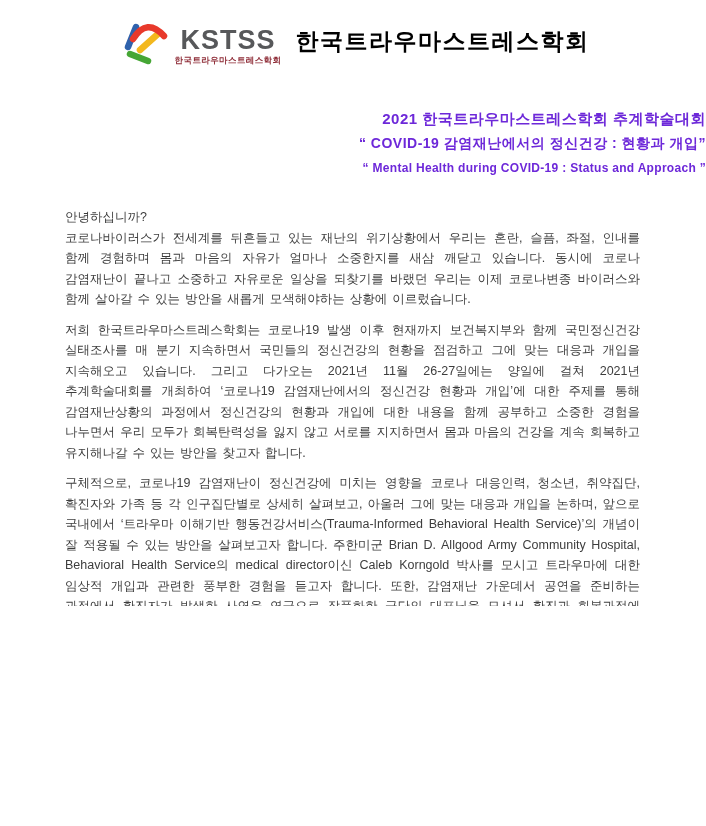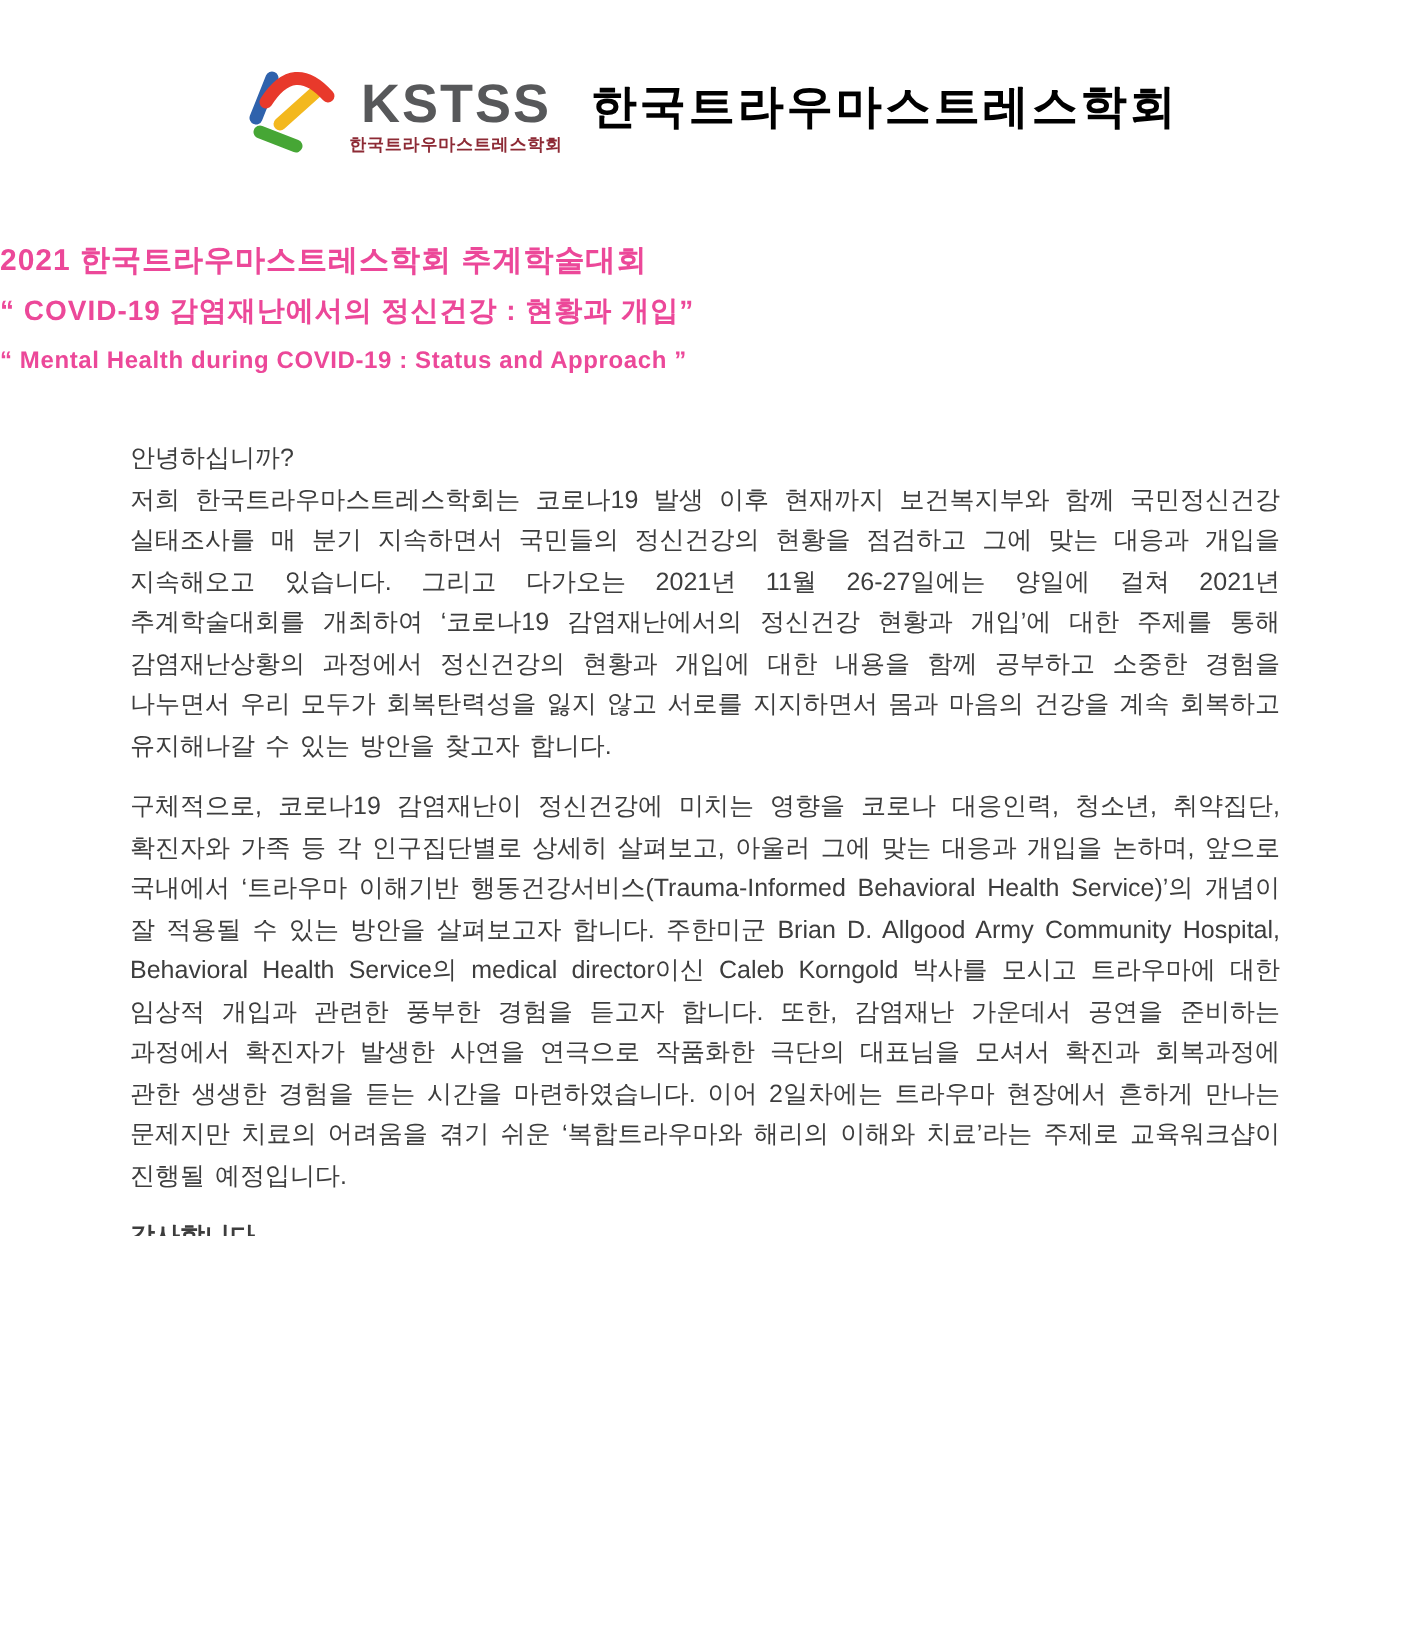--- a/index.html
+++ b/index.html
@@ -5,21 +5,21 @@
   html, body {
     margin: 0;
     padding: 0;
     background: #ffffff;
     font-family: "Liberation Sans", "DejaVu Sans", sans-serif;
   }
   .page {
     position: relative;
     width: 706px;
     height: 602px;
-    margin: 16px auto;
+    margin: 4px auto;
     background: #ffffff;
     overflow: hidden;
     box-sizing: border-box;
     padding-top: 6px;
   }
   
   .letterhead {
     display: flex;
     align-items: center;
     justify-content: center;
@@ -57,22 +57,22 @@
     margin: 0;
     font-size: 23px;
     font-weight: 800;
     color: #000000;
     letter-spacing: 1.5px;
     white-space: nowrap;
   }
   
   .title-block {
     margin-top: 34px;
-    text-align: left;
-    color: #ec4899;
+    text-align: right;
+    color: #6d28d9;
     font-weight: bold;
   }
   .title-line1 { font-size: 15px; line-height: 25px; letter-spacing: 0.5px; }
   .title-line2 { font-size: 14px; line-height: 25px; letter-spacing: 0.5px; }
   .title-line3 { font-size: 12px; line-height: 25px; letter-spacing: 0.3px; }
   
   .letter {
     margin: 26px 66px 0 65px;
     color: #3d3d3d;
     font-size: 12.5px;
@@ -116,20 +116,21 @@
   </header>
 
   <section class="title-block">
     <div class="title-line1">2021 한국트라우마스트레스학회 추계학술대회</div>
     <div class="title-line2">“ COVID-19 감염재난에서의 정신건강 : 현황과 개입”</div>
     <div class="title-line3">“ Mental Health during COVID-19 : Status and Approach ”</div>
   </section>
 
   <section class="letter">
     <div class="greeting">안녕하십니까?</div>
+    <p>코로나바이러스가 전세계를 뒤흔들고 있는 재난의 위기상황에서 우리는 혼란, 슬픔, 좌절, 인내를 함께 경험하며 몸과 마음의 자유가 얼마나 소중한지를 새삼 깨닫고 있습니다. 동시에 코로나 감염재난이 끝나고 소중하고 자유로운 일상을 되찾기를 바랬던 우리는 이제 코로나변종 바이러스와 함께 살아갈 수 있는 방안을 새롭게 모색해야하는 상황에 이르렀습니다.</p>
     <p>저희 한국트라우마스트레스학회는 코로나19 발생 이후 현재까지 보건복지부와 함께 국민정신건강 실태조사를 매 분기 지속하면서 국민들의 정신건강의 현황을 점검하고 그에 맞는 대응과 개입을 지속해오고 있습니다. 그리고 다가오는 2021년 11월 26-27일에는 양일에 걸쳐 2021년 추계학술대회를 개최하여 ‘코로나19 감염재난에서의 정신건강 현황과 개입’에 대한 주제를 통해 감염재난상황의 과정에서 정신건강의 현황과 개입에 대한 내용을 함께 공부하고 소중한 경험을 나누면서 우리 모두가 회복탄력성을 잃지 않고 서로를 지지하면서 몸과 마음의 건강을 계속 회복하고 유지해나갈 수 있는 방안을 찾고자 합니다.</p>
     <p>구체적으로, 코로나19 감염재난이 정신건강에 미치는 영향을 코로나 대응인력, 청소년, 취약집단, 확진자와 가족 등 각 인구집단별로 상세히 살펴보고, 아울러 그에 맞는 대응과 개입을 논하며, 앞으로 국내에서 ‘트라우마 이해기반 행동건강서비스(Trauma-Informed Behavioral Health Service)’의 개념이 잘 적용될 수 있는 방안을 살펴보고자 합니다. 주한미군 Brian D. Allgood Army Community Hospital, Behavioral Health Service의 medical director이신 Caleb Korngold 박사를 모시고 트라우마에 대한 임상적 개입과 관련한 풍부한 경험을 듣고자 합니다. 또한, 감염재난 가운데서 공연을 준비하는 과정에서 확진자가 발생한 사연을 연극으로 작품화한 극단의 대표님을 모셔서 확진과 회복과정에 관한 생생한 경험을 듣는 시간을 마련하였습니다. 이어 2일차에는 트라우마 현장에서 흔하게 만나는 문제지만 치료의 어려움을 겪기 쉬운 ‘복합트라우마와 해리의 이해와 치료’라는 주제로 교육워크샵이 진행될 예정입니다.</p>
     <div class="closing">감사합니다.</div>
     <div class="date-line">2021년 10월</div>
 
   </section>
 
 </div>
 
 </body></html>

